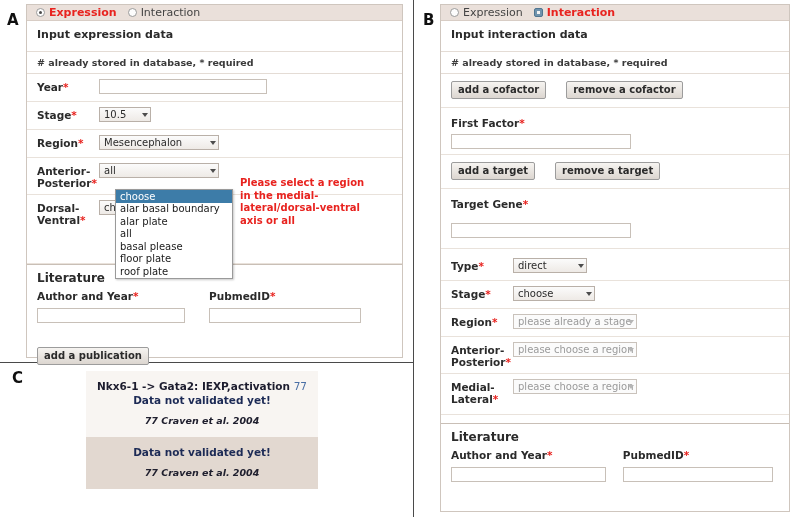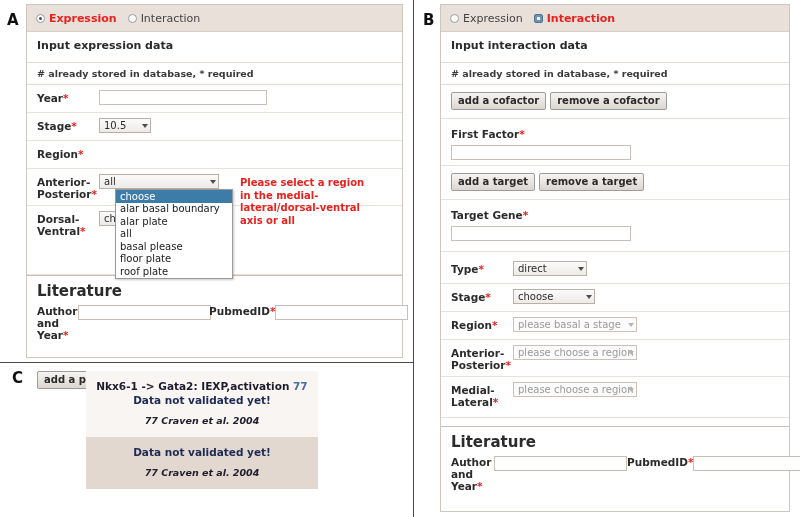--- a/index.html
+++ b/index.html
@@ -66,21 +66,21 @@
     width: 350px; height: 508px;
   }
 
   .mode-bar {
     background: #eae0da;
     padding: 5px 8px 5px 9px;
     border-bottom: 1px solid #d8cdc5;
     display: flex;
     align-items: center;
     gap: 5px;
-    height: 27px;
+    height: 16px;
     box-sizing: border-box;
   }
   .mode-opt {
     display: inline-flex;
     align-items: center;
     gap: 4px;
     margin-right: 6px;
   }
   .mode-label { font-size: 11px; color: #444; }
   .mode-label.active {
@@ -253,30 +253,30 @@
     width: 132px;
     color: #e8231f;
     font-weight: bold;
     font-size: 10px;
     line-height: 12.5px;
     z-index: 20;
   }
 
   .lit-head {
     font-weight: bold;
-    font-size: 15px;
+    font-size: 12px;
     padding: 6px 10px 5px 10px;
     border-top: 1px solid #c9bfb6;
   }
   .lit-fields {
     display: flex;
     padding: 0 10px 6px 10px;
     gap: 0;
   }
-  .lit-col { display: flex; flex-direction: row; }
+  .lit-col { display: flex; flex-direction: column; }
   .lit-label {
     font-weight: bold;
     font-size: 10.5px;
     padding-bottom: 6px;
   }
 
   .btn {
     display: inline-block;
     border: 1px solid #9c9c9c;
     background: linear-gradient(#f6f4f1, #dcd6d0);
@@ -286,21 +286,21 @@
     color: #2b2b2b;
     padding: 2px 6px 3px 6px;
     border-radius: 2px;
     line-height: 11px;
     box-sizing: border-box;
     cursor: pointer;
   }
   .btn-row {
     padding: 7px 10px 8px 10px;
   }
-  .btn-row.pair { display: flex; gap: 4px; border-bottom: 1px solid #e9e2db; }
+  .btn-row.pair { display: flex; gap: 20px; border-bottom: 1px solid #e9e2db; }
 
   
   #panel-c-list {
     position: absolute;
     left: 86px;
     top: 371px;
     width: 232px;
     border: 0;
   }
   .c-row {
@@ -310,21 +310,21 @@
   .c-row.alt { background: #e2d8d0; }
   .c-row.norm { background: #f8f5f2; }
   .c-title {
     font-size: 10.5px;
     font-weight: bold;
     color: #1c1c2e;
     line-height: 14px;
   }
   .c-title .ref-link {
     color: #4a6fa5;
-    font-weight: bold;
+    font-weight: normal;
   }
   .c-warn {
     font-size: 10.5px;
     font-weight: bold;
     color: #1c2a55;
     line-height: 14px;
   }
   .c-ref {
     font-size: 9.5px;
     font-weight: bold;
@@ -371,20 +371,24 @@
       <div class="frow">
         <div class="flabel"><span>Stage</span><span class="req">*</span></div>
         <div class="select" id="stage-select">
           <span>10.5</span>
           <span class="arrow"></span>
         </div>
       </div>
 
       <div class="frow">
         <div class="flabel"><span>Region</span><span class="req">*</span></div>
+        <div class="select" id="region-select">
+          <span>Mesencephalon</span>
+          <span class="arrow"></span>
+        </div>
       </div>
 
       <div class="frow">
         <div class="flabel"><span>Anterior-Posterior</span><span class="req">*</span></div>
         <div class="select" id="ap-select">
           <span>all</span>
           <span class="arrow"></span>
         </div>
       </div>
 
@@ -451,21 +455,21 @@
       <div class="frow" style="flex-direction:column; align-items:flex-start; padding-top:7px;">
         <div class="flabel" style="width:auto; padding-bottom:5px;"><span>First Factor</span><span class="req">*</span></div>
         <input class="txt" style="width: 180px;" type="text" value="">
       </div>
 
       <div class="btn-row pair">
         <span class="btn">add a target</span>
         <span class="btn">remove a target</span>
       </div>
 
-      <div class="frow" style="flex-direction:column; align-items:stretch; padding-top:7px; padding-bottom:10px;">
+      <div class="frow" style="flex-direction:column; align-items:stretch; padding-top:7px; padding-bottom:10px;gap:8px;">
         <div class="flabel" style="width:auto; padding-bottom:5px;"><span>Target Gene</span><span class="req">*</span></div>
         <input class="txt" style="width: 180px;" type="text" value="">
       </div>
 
       <div class="frow" style="padding-top:9px;">
         <div class="flabel"><span>Type</span><span class="req">*</span></div>
         <div class="select" style="width:74px;">
           <span>direct</span>
           <span class="arrow"></span>
         </div>
@@ -476,21 +480,21 @@
         <div class="flabel"><span>Stage</span><span class="req">*</span></div>
         <div class="select" style="width:82px;">
           <span>choose</span>
           <span class="arrow"></span>
         </div>
       </div>
 
       <div class="frow">
         <div class="flabel"><span>Region</span><span class="req">*</span></div>
         <div class="select disabled" style="width:124px;">
-          <span>please basal a stage</span>
+          <span>please already a stage</span>
           <span class="arrow"></span>
         </div>
       </div>
 
       <div class="frow" style="min-height:26px;">
         <div class="flabel"><span>Anterior-Posterior</span><span class="req">*</span></div>
         <div class="select disabled" style="width:124px;">
           <span>please choose a region</span>
           <span class="arrow"></span>
         </div>

